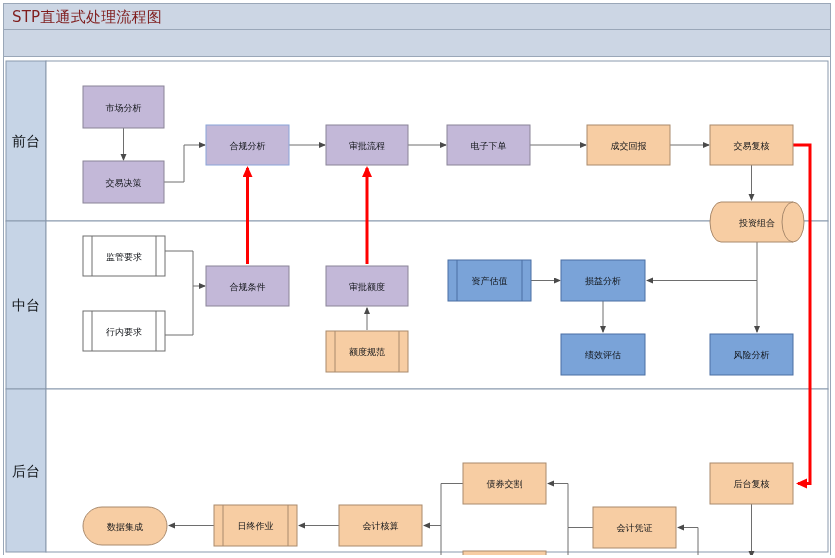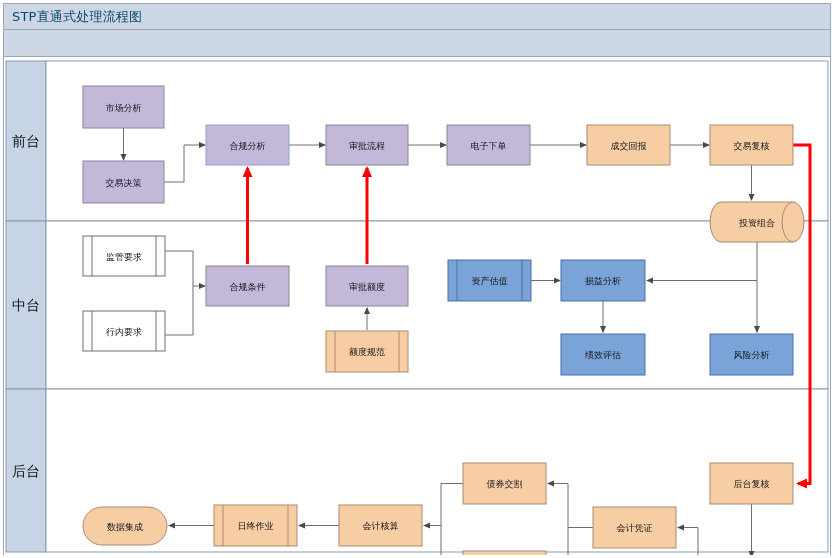--- a/index.html
+++ b/index.html
@@ -1,20 +1,20 @@
 <!DOCTYPE html>
 <html><head>
 <meta charset="utf-8">
 <style>
   html,body{margin:0;padding:0;background:#ffffff;}
   body{font-family:"DejaVu Sans","Liberation Sans",sans-serif;}
   #app{position:relative;width:835px;height:558px;background:#ffffff;overflow:hidden;}
   .win{position:absolute;left:3px;top:3px;width:828px;height:552px;border:1px solid #9aa7b8;background:#ffffff;box-sizing:border-box;}
   .titlebar{position:absolute;left:0;top:0;width:100%;height:26px;background:#ccd6e4;border-bottom:1px solid #9aa7b8;box-sizing:border-box;}
-  .titlebar .t{position:absolute;left:8px;top:4px;font-size:13px;color:#0c4a6e;letter-spacing:.2px;}
+  .titlebar .t{position:absolute;left:8px;top:4px;font-size:15px;color:#7f1d1d;letter-spacing:.2px;}
   .subbar{position:absolute;left:0;top:26px;width:100%;height:27px;background:#ccd6e4;border-bottom:1px solid #9aa7b8;box-sizing:border-box;}
   .canvas{position:absolute;left:0;top:53px;width:100%;height:498px;background:#ffffff;}
   svg{display:block;}
   text{font-family:"DejaVu Sans","Liberation Sans",sans-serif;fill:#111418;}
   .lane-label{font-size:14px;}
   .node-label{font-size:9px;}
 </style>
 </head>
 <body>
 

